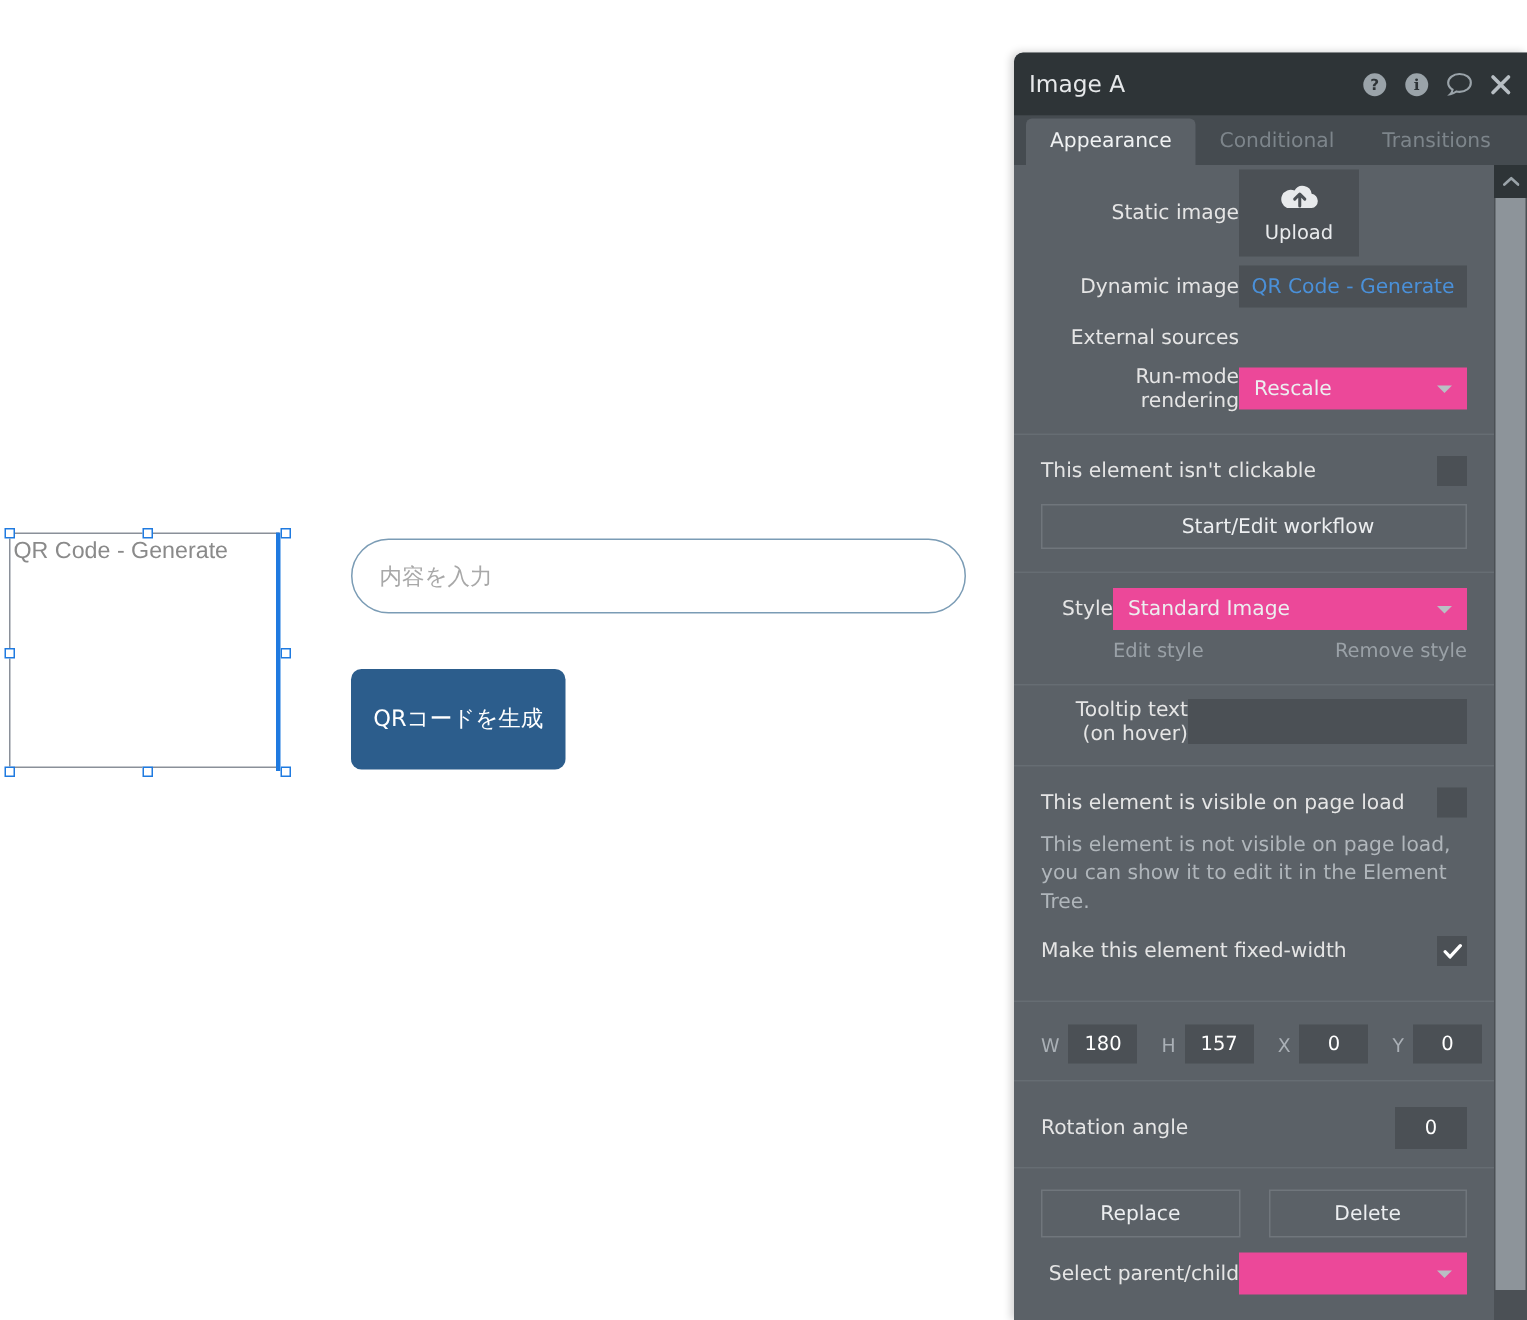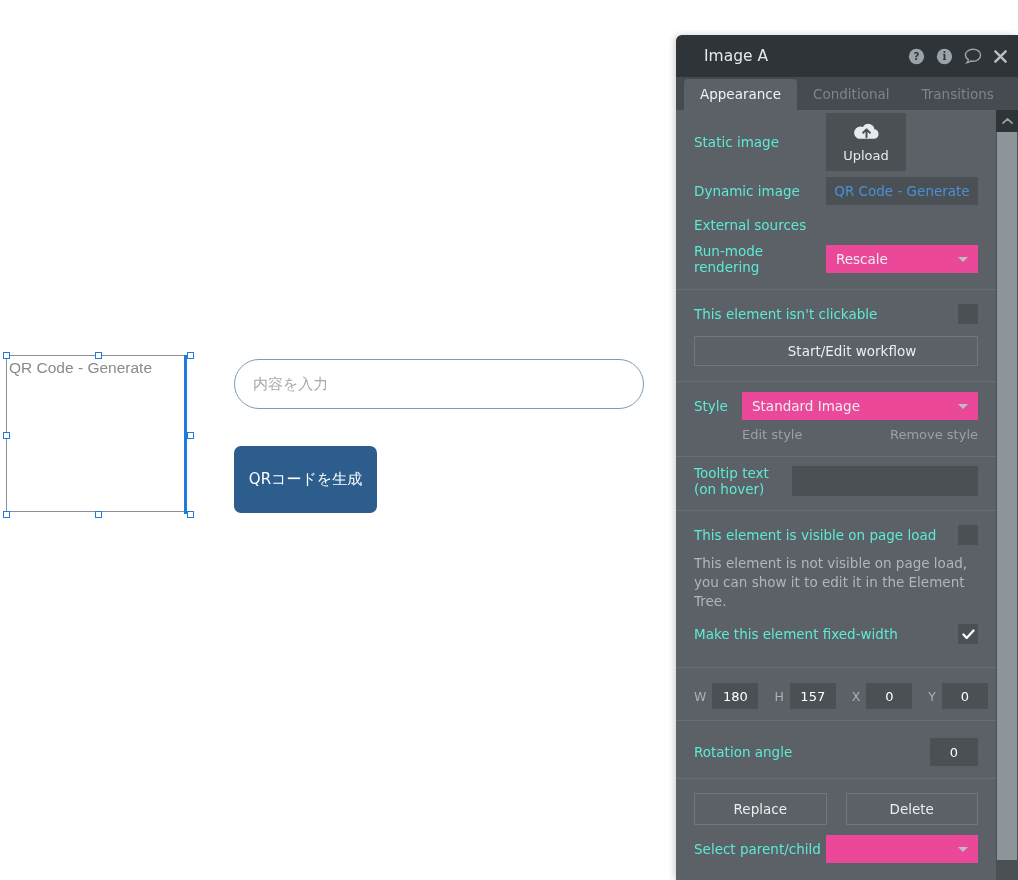--- a/index.html
+++ b/index.html
@@ -125,21 +125,21 @@
     position: relative;
     height: 42px;
     background: #2e3437;
     border-top-left-radius: 6px;
     display: flex;
     align-items: center;
   }
   #panel-title {
     color: #e6e8ea;
     font-size: 15.5px;
-    margin-left: 28px;
+    margin-left: 10px;
     flex: 1;
   }
   .header-icons {
     display: flex;
     align-items: center;
     gap: 11px;
     margin-right: 10px;
   }
   .hicon {
     color: #9aa3a9;
@@ -180,22 +180,23 @@
     background: #5b6167;
     overflow: hidden;
   }
   .row {
     display: flex;
     align-items: center;
     padding: 0 18px;
     min-height: 34px;
   }
   .lbl {
-    color: #5eead4;
+    color: #e5e5e5;
     font-size: 13.5px;
+    text-align: right;
   }
   .divider {
     height: 1px;
     background: #666d73;
     margin: 7px 0 7px 0;
   }
 
   
   .upload-btn {
     width: 80px;

